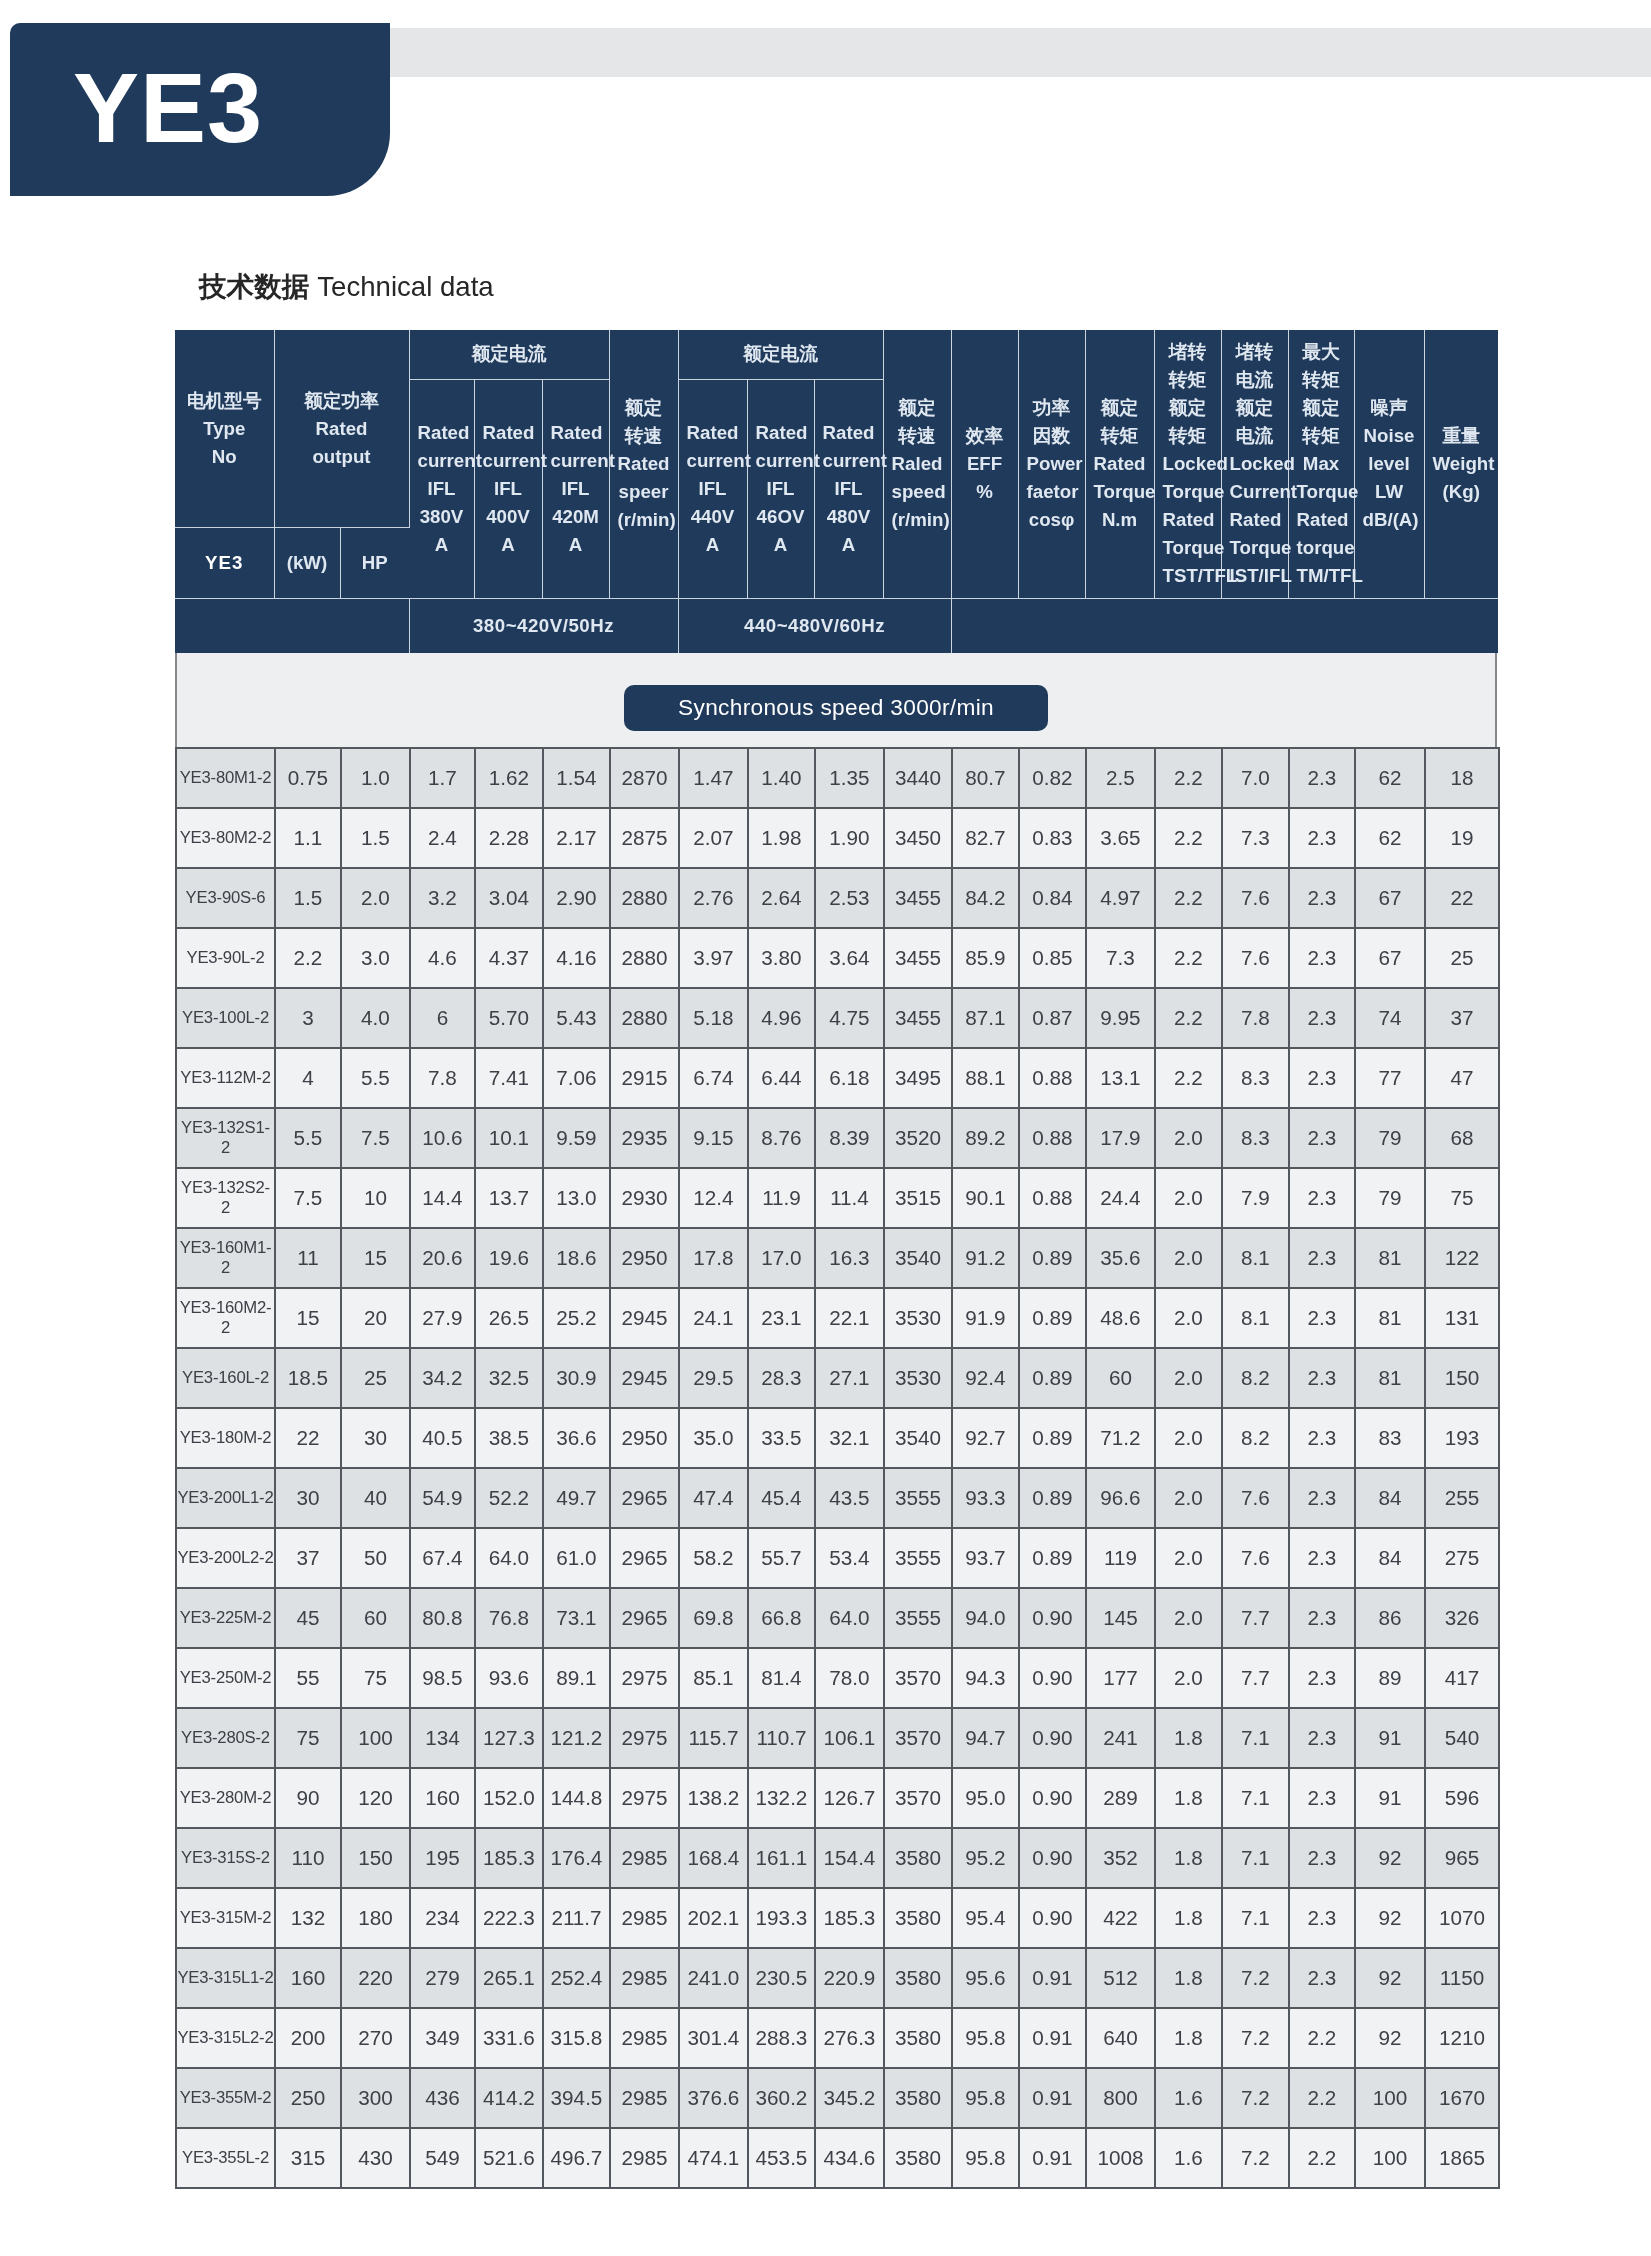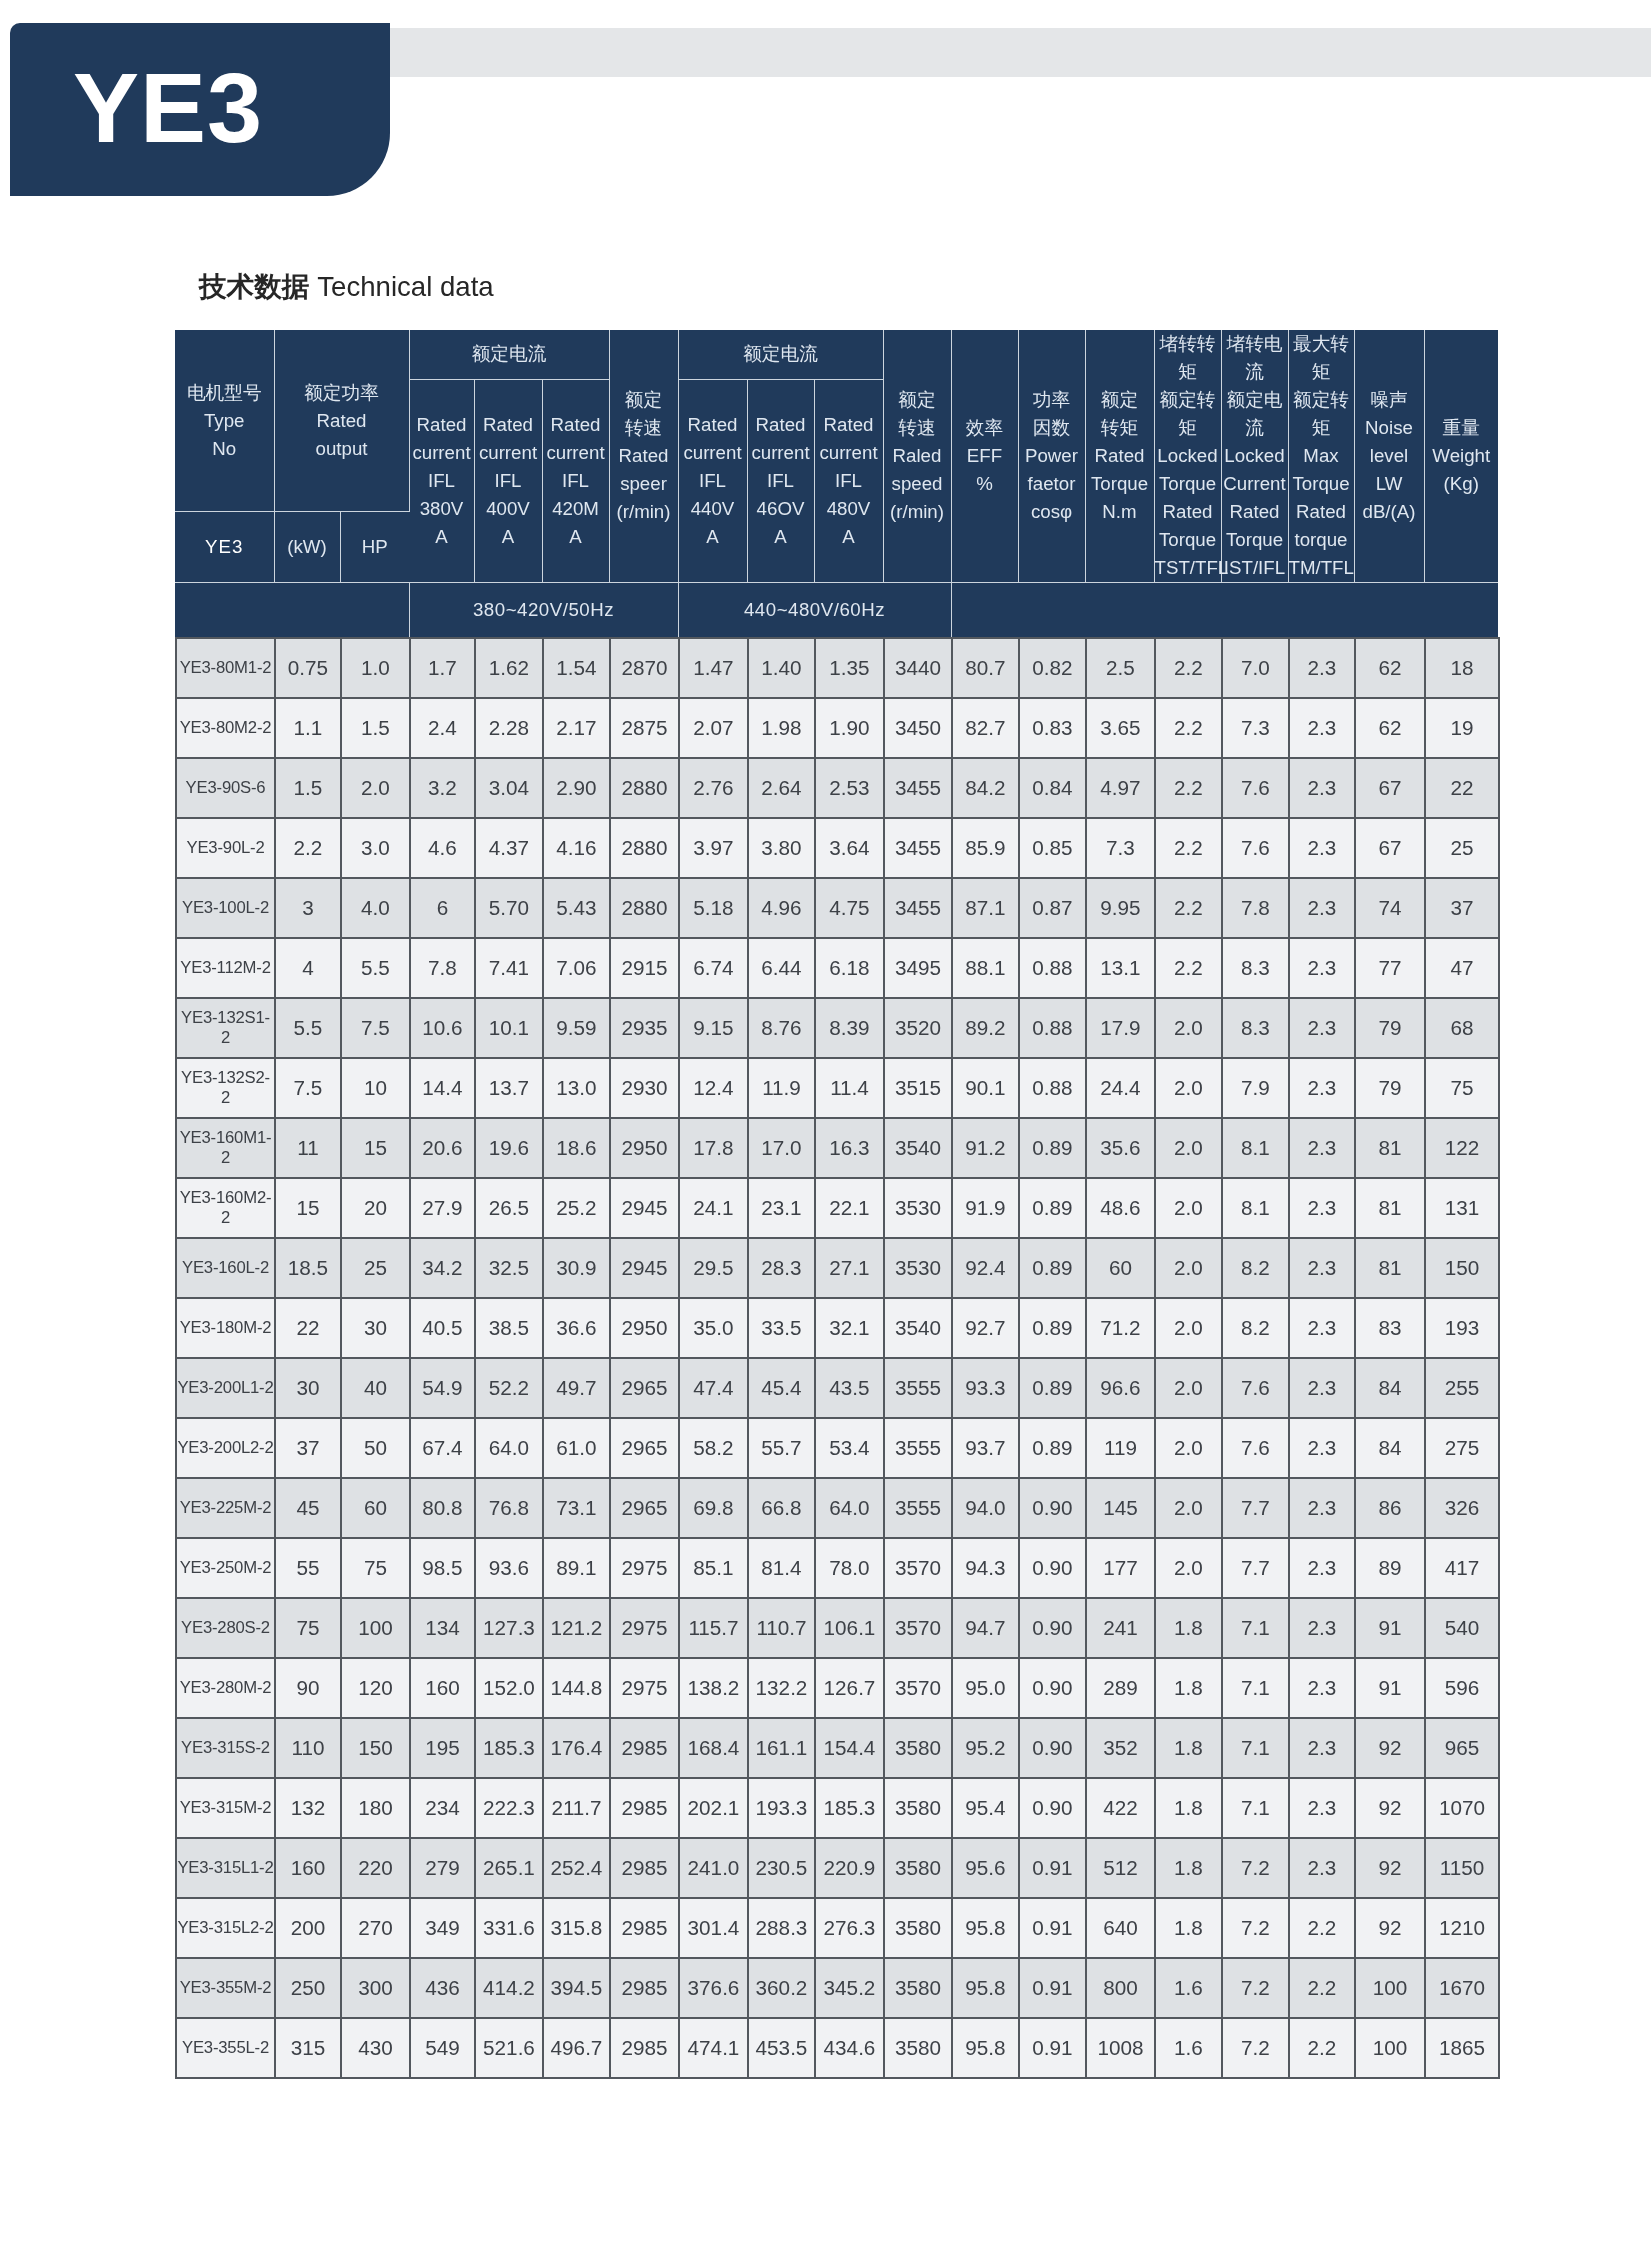--- a/index.html
+++ b/index.html
@@ -26,22 +26,22 @@
   .t-zh{font-weight:bold;margin-left:20px;}
   .t-en{font-weight:normal;margin-left:7.9px;}
 
   
   .table-wrap{position:absolute;left:175px;top:330px;width:1322px;}
   table{border-collapse:collapse;table-layout:fixed;width:1322px;}
 
   
   .hdr{background:#203a5b;color:#dfe7f0;}
   .hdr th,.hdr td{
-    border:1.5px solid #ccd5de;font-weight:normal;white-space:pre-line;
-    text-align:center;vertical-align:middle;padding:0;
+    border:1.5px solid #ccd5de;font-weight:bold;white-space:pre-line;
+    text-align:center;vertical-align:middle;padding:8px;
     font-size:18.7px;line-height:1.5;
   }
   .hdr tr:first-child > *{border-top:none;}
   .hdr tr:last-child > *{border-bottom:none;}
   .hdr tr > *:first-child{border-left:none;}
   .hdr tr > *:last-child{border-right:none;}
   .ra{height:49px;} .rb{height:92px;} .rc{height:71px;} .rd{height:54px;}
   .group-head{font-size:19.7px;}
   .brand-cell{font-weight:bold;font-size:35px;color:#ffffff;letter-spacing:1px;}
   .small-head{font-size:16.3px;line-height:1.45;margin-top:40px;}
@@ -206,20 +206,23 @@
     </tr>
     <tr class="rd">
       <td colspan="3"></td>
       <td colspan="4" class="band">380~420V/50Hz</td>
       <td colspan="4" class="band">440~480V/60Hz</td>
       <td colspan="8"></td>
     </tr>
   </tbody>
     </table>
 
+  <div class="sync-strip">
+    <div class="sync-btn">Synchronous speed 3000r/min</div>
+  </div>
 
   <table class="data">
     <colgroup>
       <col style="width:99px">
         <col style="width:66px">
         <col style="width:69px">
       <col style="width:65px">
         <col style="width:68px">
         <col style="width:67px">
       <col style="width:69px">

